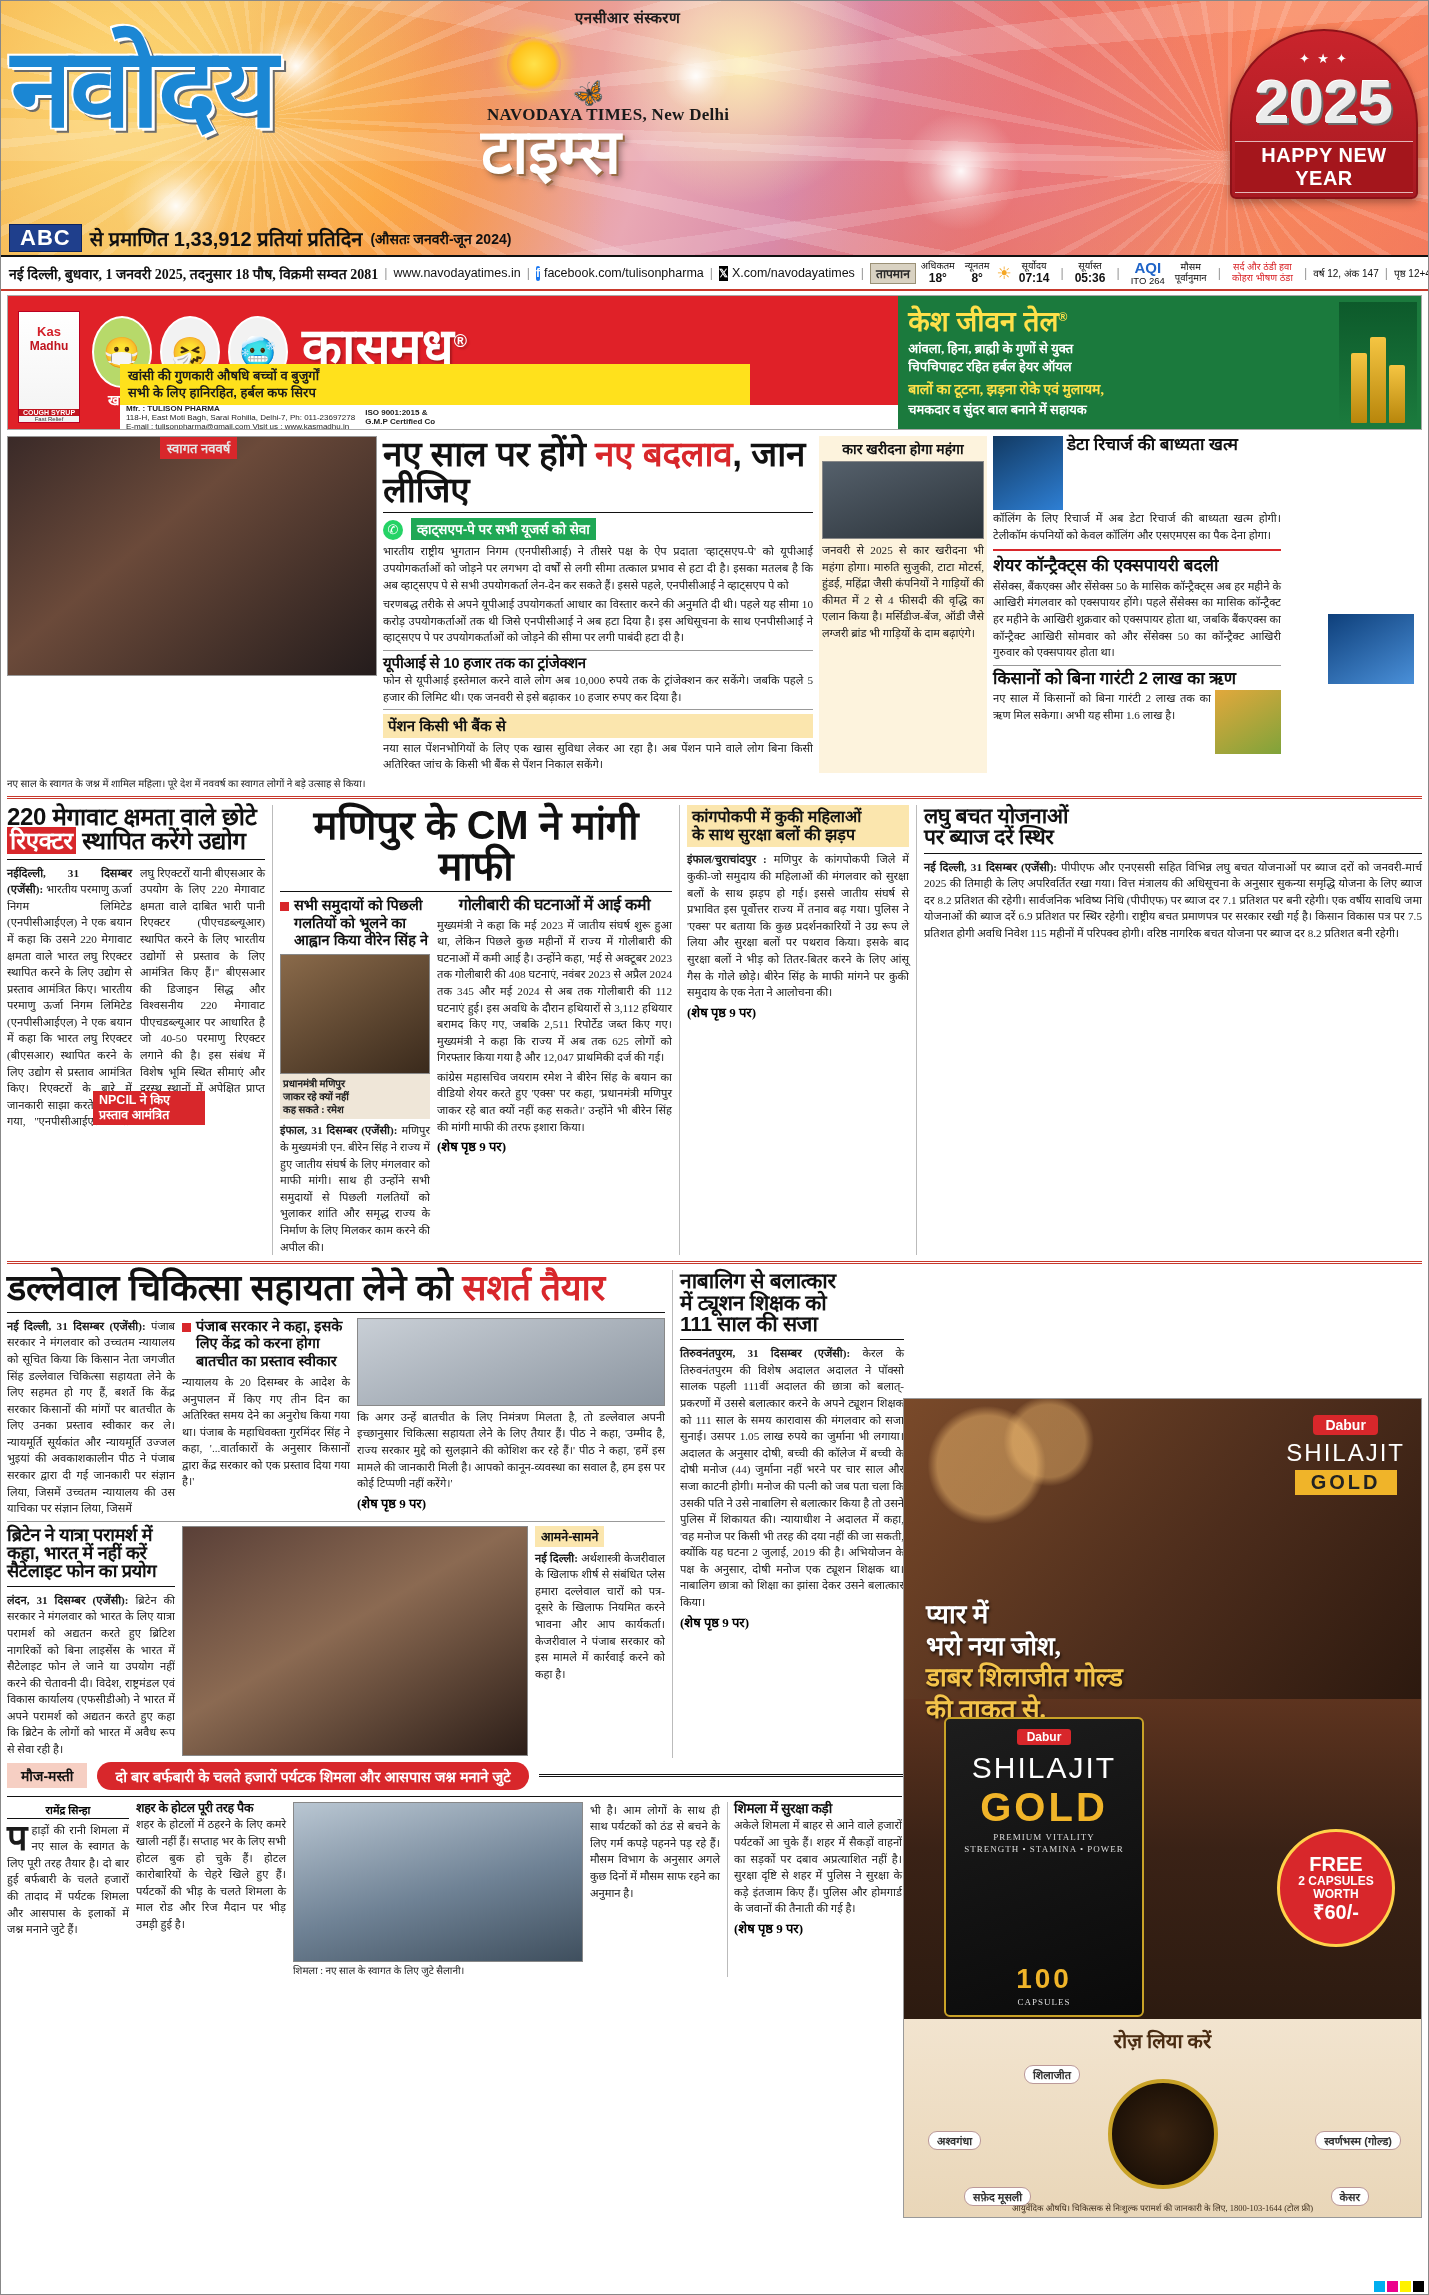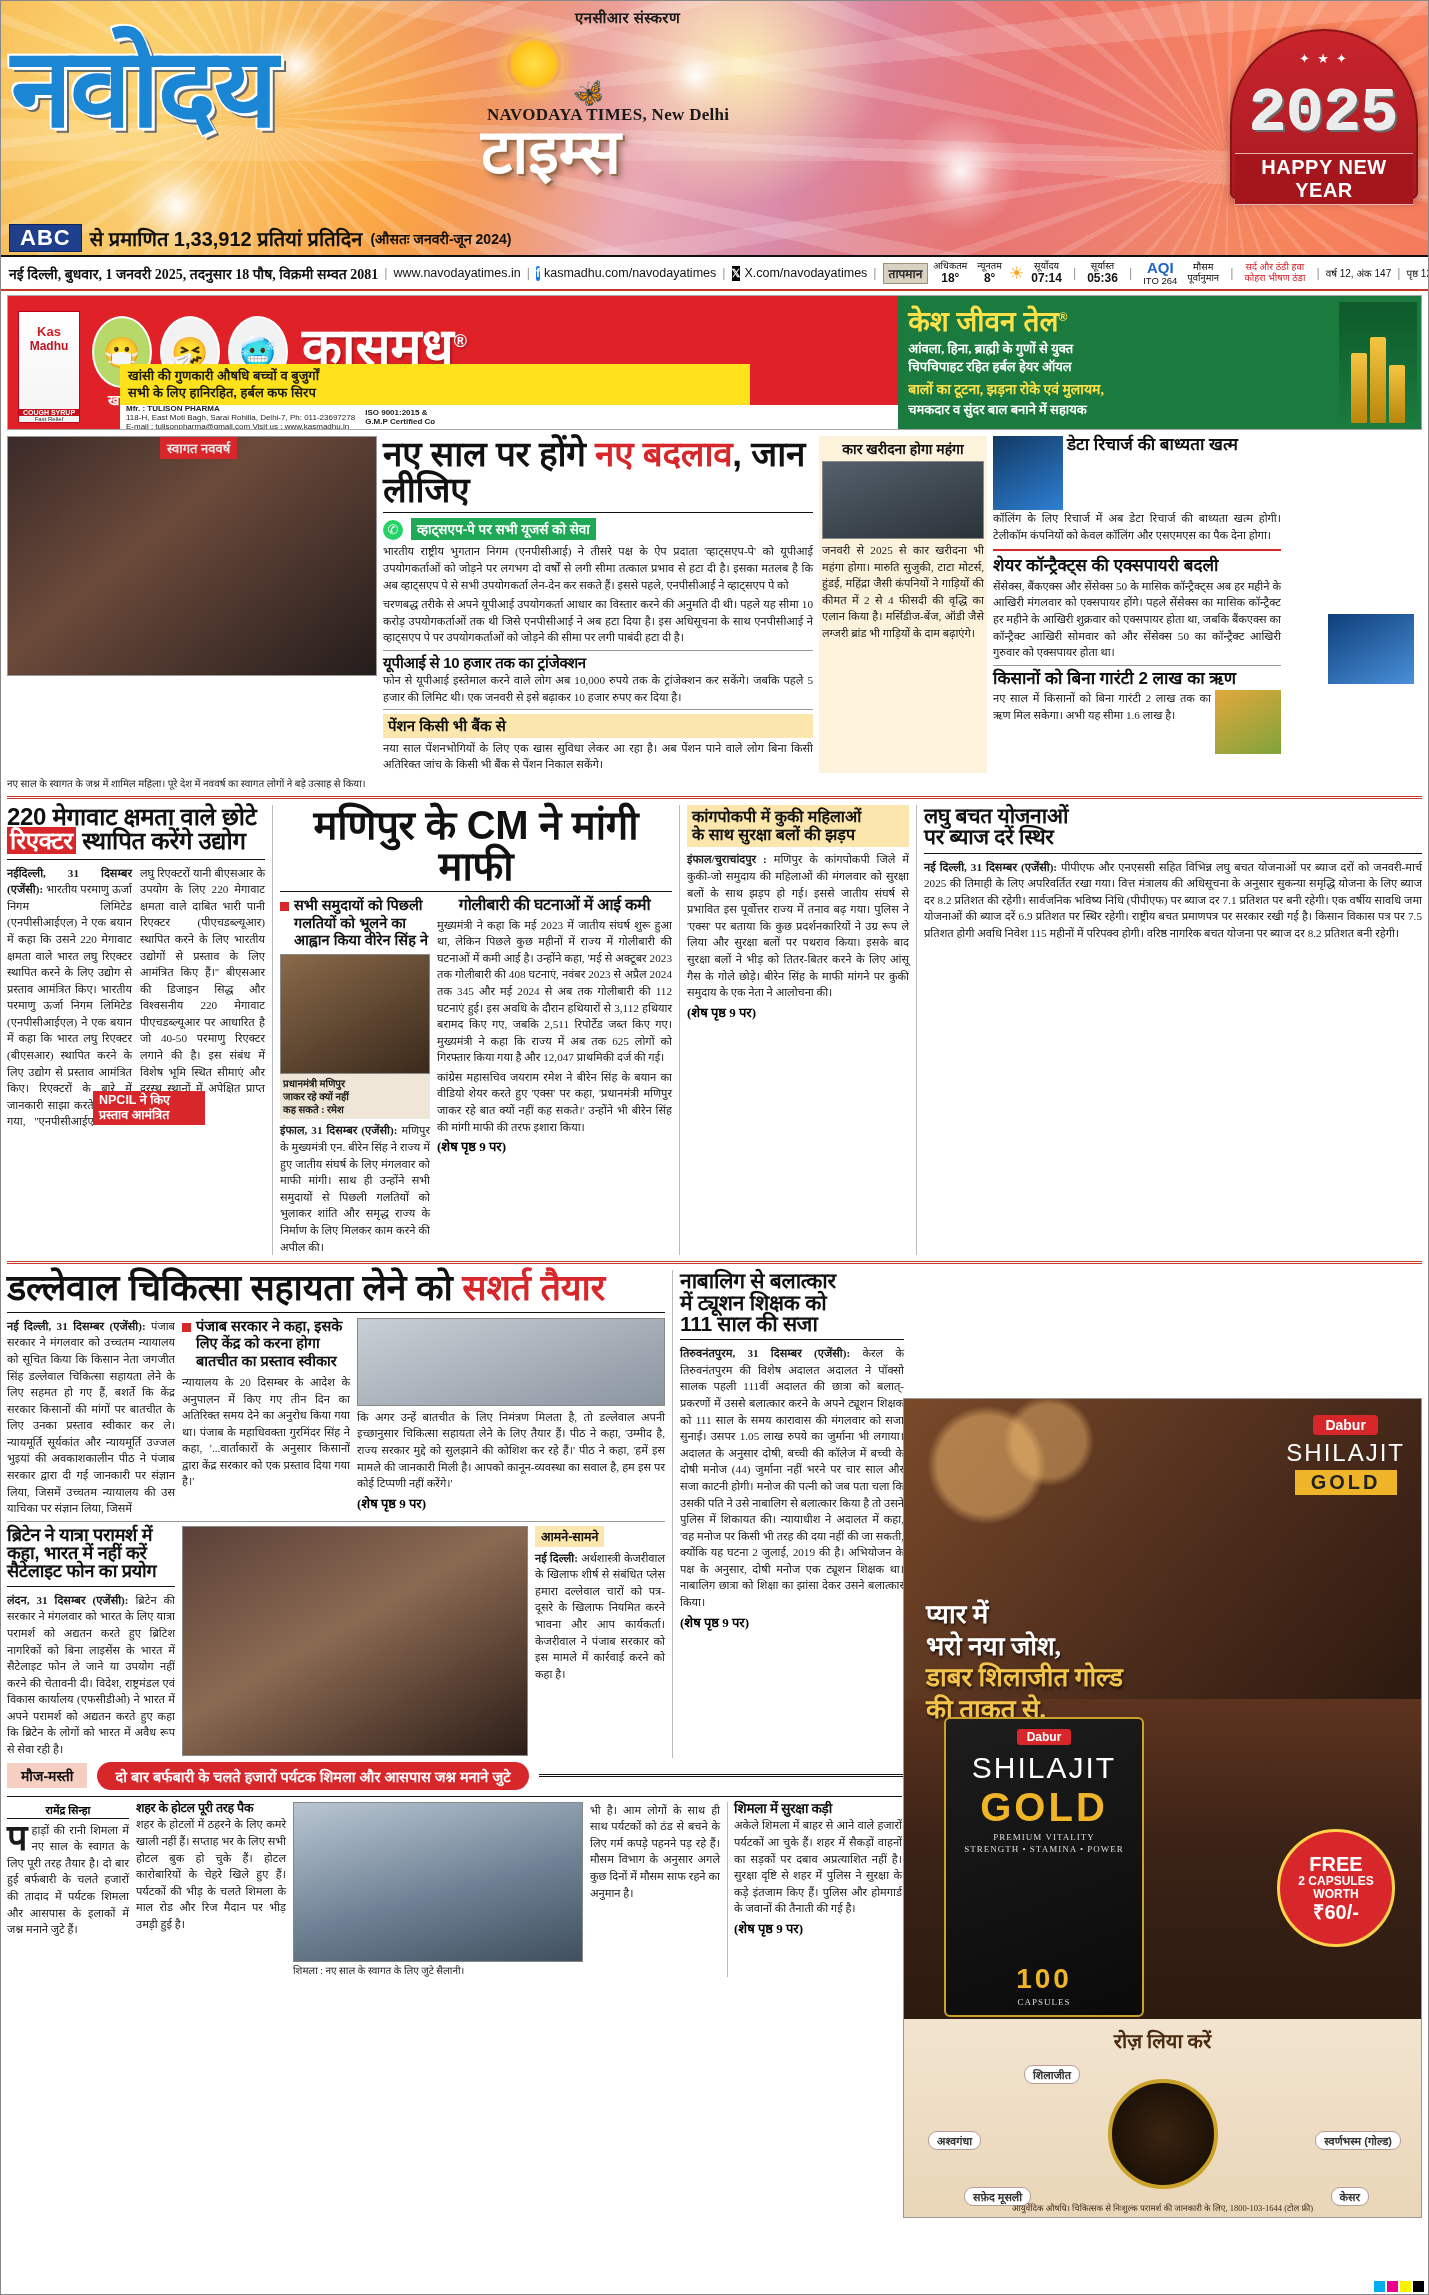--- a/index.html
+++ b/index.html
@@ -82,24 +82,24 @@
   .ny-badge{
     position:absolute; right:10px; top:28px; width:188px; height:170px;
     background: linear-gradient(180deg,#c9242c 0%, #a81a22 100%);
     border-radius: 94px 94px 6px 6px;
     box-shadow: 0 3px 10px rgba(0,0,0,.35);
     border:2px solid #8d1218;
     display:flex; flex-direction:column; align-items:center; padding-top:20px;
   }
   .ny-star{ color:#fff; font-size:13px; letter-spacing:2px; }
   .ny-year{
-    font-family:Liberation Mono, monospace;
+    font-family:Liberation Sans, sans-serif;
     font-size:62px; font-weight:700; line-height:1; color:#ececec;
     text-shadow: 2px 2px 0 #6b6b6b, -1px -1px 0 #fff;
-    margin-top:16px;
+    margin-top:4px;
   }
   .ny-hny{
     margin-top:8px; background:#a4161c; width:178px; text-align:center;
     font-family:"Liberation Sans", sans-serif;
     font-weight:700; font-size:20px; color:#fff; letter-spacing:.5px;
     border-top:1px solid #e4b6b8; border-bottom:1px solid #e4b6b8;
     padding:2px 0;
   }
 
   
@@ -362,21 +362,21 @@
       <span class="circ-text">से प्रमाणित 1,33,912 प्रतियां प्रतिदिन</span>
       <span class="circ-text circ-sub">(औसतः जनवरी-जून 2024)</span>
     </div>
 
     <div class="infobar">
       <span class="ib-date">नई दिल्ली, बुधवार, 1 जनवरी 2025, तदनुसार 18 पौष, विक्रमी सम्वत 2081</span>
       <span class="ib-sep">|</span>
       <span>www.navodayatimes.in</span>
       <span class="ib-sep">|</span>
       <span class="ib-fb">f</span>
-      <span>kasmadhu.com/navodayatimes</span>
+      <span>facebook.com/tulisonpharma</span>
       <span class="ib-sep">|</span>
       <span class="ib-x">𝕏</span>
       <span>X.com/navodayatimes</span>
       <span class="ib-sep">|</span>
       <span class="temp-box">तापमान</span>
       <span class="wx-item">
         <span>अधिकतम</span>
         <b>18°</b>
       </span>
       <span class="wx-item">

